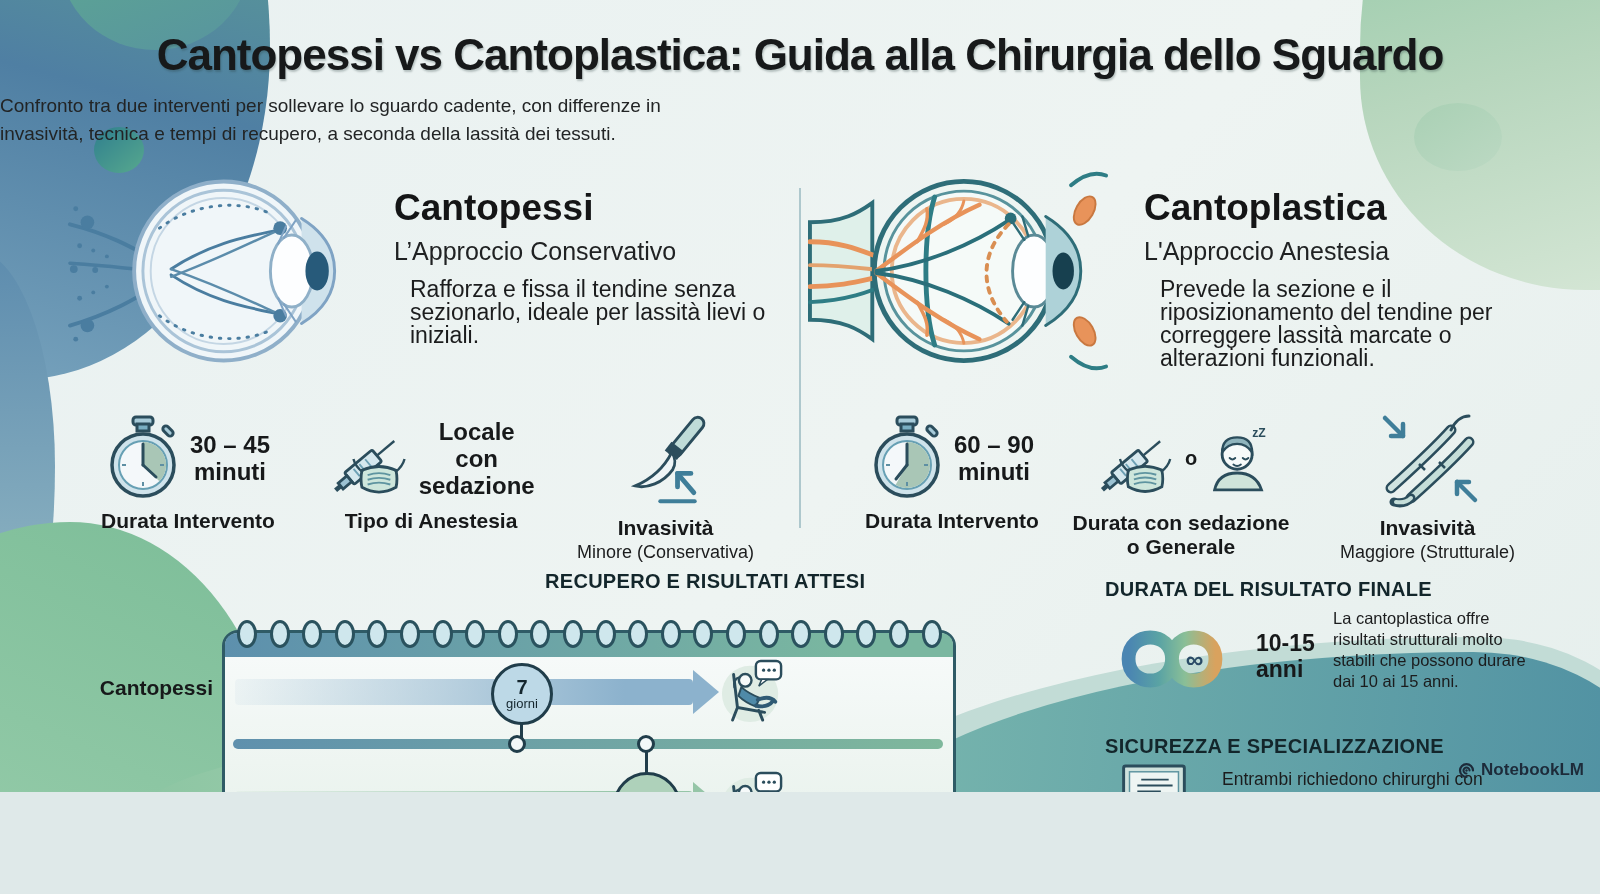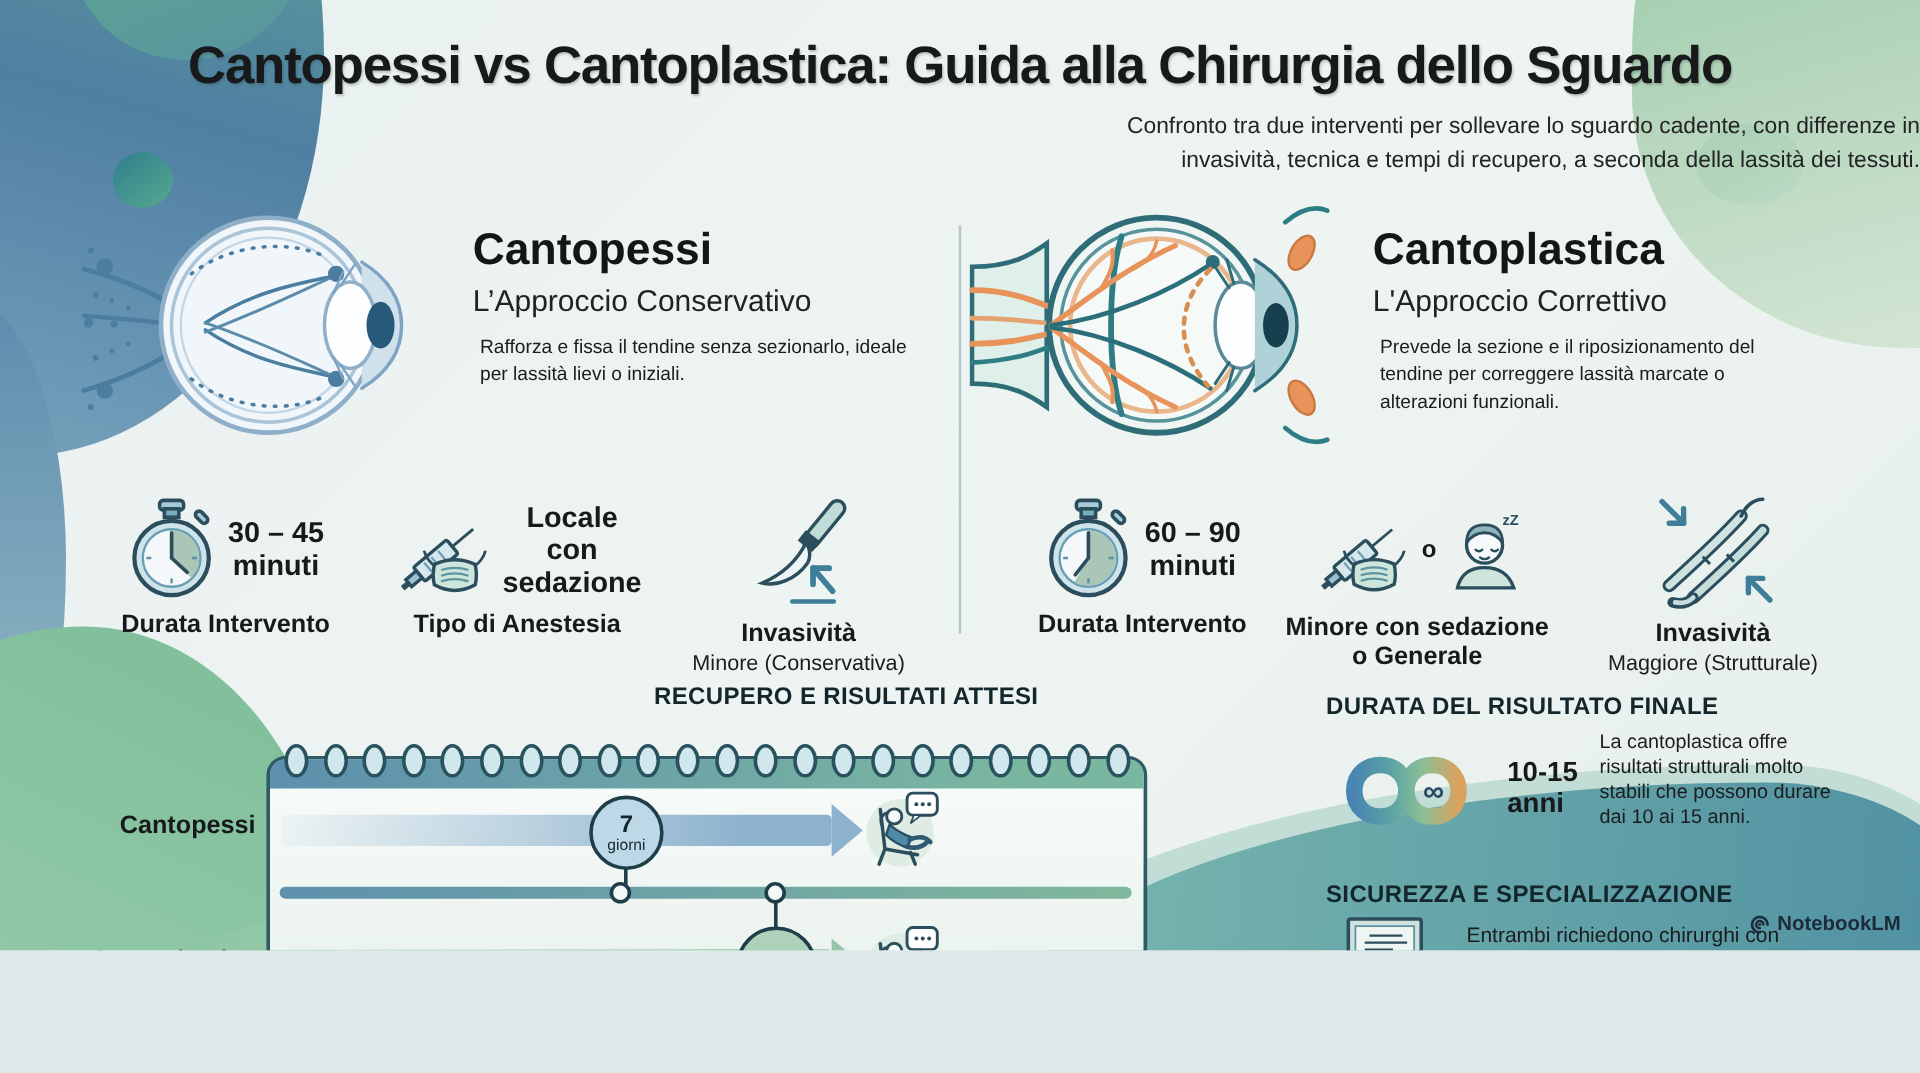--- a/index.html
+++ b/index.html
@@ -32,29 +32,29 @@
     border-radius:50% 50% 0 0/85% 90% 0 0;}
   .wave-br-light{right:-70px;bottom:-150px;width:880px;height:305px;
     background:#c2dcd6;border-radius:90% 25% 0 0/85% 55% 0 0;}
   .wave-br{right:-60px;bottom:-145px;width:820px;height:285px;
     background:linear-gradient(95deg,#7ab8ae,#4e8fa2);
     border-radius:95% 28% 0 0/88% 58% 0 0;}
 
   
   .title{left:0;right:0;top:30px;text-align:center;font-size:44px;font-weight:bold;
     color:#17191a;letter-spacing:-1px;text-shadow:1px 2px 2px rgba(40,60,60,0.28);}
-  .subtitle{left:0;right:0;top:92px;text-align:right;font-size:19px;line-height:28px;color:#222425;}
+  .subtitle{left:0;right:0;top:92px;text-align:left;font-size:19px;line-height:28px;color:#222425;}
   .subtitle span{display:block;}
 
   
   .divider{left:799px;top:188px;width:2px;height:340px;background:#aec8cd;}
   .proc-text{width:380px;color:#1b1c1d;}
   .proc-text h2{margin:0;font-size:37px;font-weight:bold;line-height:40px;color:#141516;}
   .proc-text h3{margin:8px 0 0 0;font-size:25px;font-weight:400;line-height:30px;color:#202223;}
-  .proc-text p{margin:12px 0 0 6px;font-size:16px;line-height:23px;width:362px;}
+  .proc-text p{margin:12px 0 0 16px;font-size:23px;line-height:23px;width:362px;}
   .pt-left{left:394px;top:188px;}
   .pt-right{left:1144px;top:188px;}
 
   
   .stat{position:absolute;text-align:center;}
   .stat-top{display:flex;align-items:center;justify-content:center;gap:10px;}
   .stat-value{font-size:24px;font-weight:bold;line-height:27px;color:#17191a;text-align:center;}
   .stat-label{font-size:21px;font-weight:bold;margin-top:8px;color:#17191a;white-space:nowrap;}
   .stat-sub{font-size:18px;margin-top:2px;color:#1b1c1d;white-space:nowrap;}
   .connector-o{font-size:20px;font-weight:bold;color:#17191a;margin:0 2px;}
@@ -195,21 +195,21 @@
       <ellipse cx="262" cy="114" rx="11" ry="19" fill="#17404f" stroke="none"></ellipse>
       <ellipse cx="284" cy="52" rx="9" ry="16" fill="#e8935a" stroke="#c97840" stroke-width="2" transform="rotate(30 284 52)"></ellipse>
       <ellipse cx="284" cy="176" rx="9" ry="16" fill="#e8935a" stroke="#c97840" stroke-width="2" transform="rotate(-30 284 176)"></ellipse>
       <path d="M270 26 C284 14 296 12 306 16" stroke="#2e7d85" stroke-width="4"></path>
       <path d="M270 202 C284 214 296 216 306 212" stroke="#2e7d85" stroke-width="4"></path>
     </g>
   </svg>
 
   <div class="abs proc-text pt-right">
     <h2>Cantoplastica</h2>
-    <h3>L'Approccio Correttivo</h3>
+    <h3>L'Approccio Anestesia</h3>
     <p>Prevede la sezione e il riposizionamento del tendine per correggere lassità marcate o alterazioni funzionali.</p>
   </div>
 
   <div class="stat" style="left:88px;top:415px;width:200px">
     <div class="stat-top">
       <svg width="74" height="86" viewBox="0 0 74 86">
         <rect x="27" y="2" width="20" height="8" rx="3" fill="#a7cbd9" stroke="#2b4d5c" stroke-width="3"></rect>
         <rect x="31" y="9" width="12" height="7" fill="#79aec2" stroke="#2b4d5c" stroke-width="3"></rect>
         <rect x="56" y="13" width="12" height="6" rx="3" fill="#a7cbd9" stroke="#2b4d5c" stroke-width="3" transform="rotate(45 62 16)"></rect>
         <circle cx="37" cy="50" r="31" fill="#cfe3eb" stroke="#2b4d5c" stroke-width="3.5"></circle>
@@ -314,21 +314,21 @@
       </svg>
       <span class="connector-o">o</span>
       <svg width="60" height="70" viewBox="0 0 64 72">
         <text x="46" y="14" font-size="13" font-weight="bold" fill="#2b4d5c">zZ</text>
         <path d="M6 70 Q10 52 30 52 Q50 52 56 70 Z" fill="#cfe4da" stroke="#2b4d5c" stroke-width="3"></path>
         <circle cx="30" cy="32" r="16" fill="#f6fafa" stroke="#2b4d5c" stroke-width="3"></circle>
         <path d="M14 30 Q14 14 30 14 Q46 14 46 30 Q40 21 30 21 Q20 21 14 30 Z" fill="#8fb4bd" stroke="#2b4d5c" stroke-width="2.5"></path>
         <path d="M22 36 q3 3 6 0 M36 36 q3 3 6 0 M26 43 q4 3 8 0" stroke="#2b4d5c" stroke-width="2" fill="none" stroke-linecap="round"></path>
       </svg>
     </div>
-    <div class="stat-label" style="margin-top:10px">Minore con sedazione</div>
+    <div class="stat-label" style="margin-top:10px">Durata con sedazione</div>
     <div class="stat-label" style="margin-top:0">o Generale</div>
   </div>
 
   <div class="stat" style="left:1330px;top:408px;width:195px">
     <div class="stat-top">
       <svg width="110" height="100" viewBox="0 0 110 100">
         <path d="M12 10 L30 28" stroke="#3f7e99" stroke-width="4.5" stroke-linecap="round"></path>
         <path d="M18 28 L30 28 L30 16" fill="none" stroke="#3f7e99" stroke-width="4.5" stroke-linecap="round" stroke-linejoin="round"></path>
         <path d="M18 80 C40 60 60 42 78 22" stroke="#2b4d5c" stroke-width="11" stroke-linecap="round"></path>
         <path d="M18 80 C40 60 60 42 78 22" stroke="#cfe3e0" stroke-width="6" stroke-linecap="round"></path>

